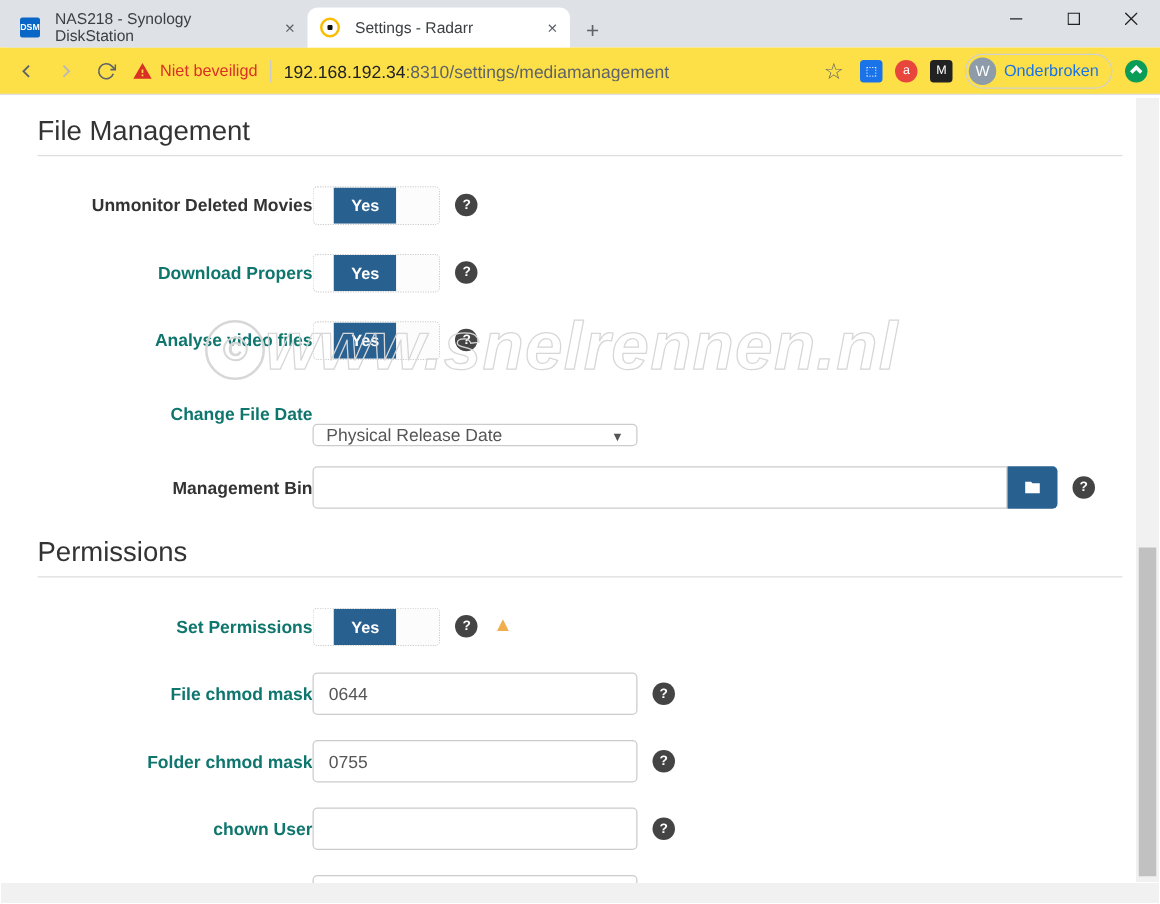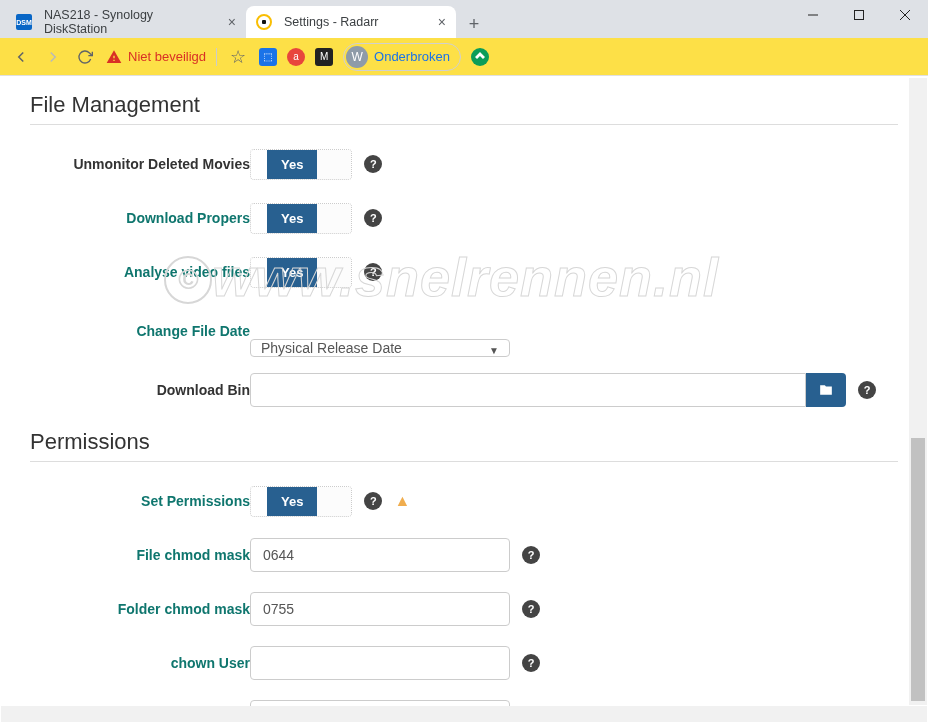--- a/index.html
+++ b/index.html
@@ -123,20 +123,23 @@
         <path d="M20.49 15a9 9 0 1 1-2.12-9.36L23 10"></path>
       </svg>
     </div>
   <div class="addr-security">
     <svg width="16" height="16" viewBox="0 0 24 24">
         <path fill="#d93025" d="M1 21h22L12 2 1 21zm12-3h-2v-2h2v2zm0-4h-2v-4h2v4z"></path>
       </svg>
     <span>Niet beveiligd</span>
   </div>
   <div style="width:1px;height:18px;background:#ccc;"></div>
+  <div class="addr-url">
+    <span>192.168.192.34</span><span class="path">:8310</span><span class="path">/settings/mediamanagement</span>
+  </div>
   <div class="tb-icon" style="font-size:18px;color:#5f6368;">☆</div>
   <div class="ext-icon" style="background:#1a73e8;">⬚</div>
   <div class="ext-icon" style="background:#e8453c;border-radius:50%;">a</div>
   <div class="ext-icon" style="background:#222;">M</div>
   <div class="profile-chip">
     <span class="profile-avatar">W</span>
     <span>Onderbroken</span>
   </div>
   <div class="ext-green">
       <svg width="10" height="10" viewBox="0 0 10 10">
@@ -187,21 +190,21 @@
     <div class="form-label accent">Change File Date</div>
     <div class="form-ctrl">
       <div class="select">
         <span>Physical Release Date</span>
         <span class="caret">▼</span>
       </div>
     </div>
   </div>
 
   <div class="form-row">
-    <div class="form-label dark">Download Bin</div>
+    <div class="form-label dark">Management Bin</div>
     <div class="form-ctrl" style="gap:0;">
       <input class="path-row" type="text" style="">
       <div class="folder-btn">
         <svg width="18" height="14" viewBox="0 0 24 24">
             <path fill="#fff" d="M10 4H2v16h20V6H12l-2-2z"></path>
           </svg>
       </div>
       <div class="help-icon" style="margin-left:12px;">?</div>
     </div>
   </div>

